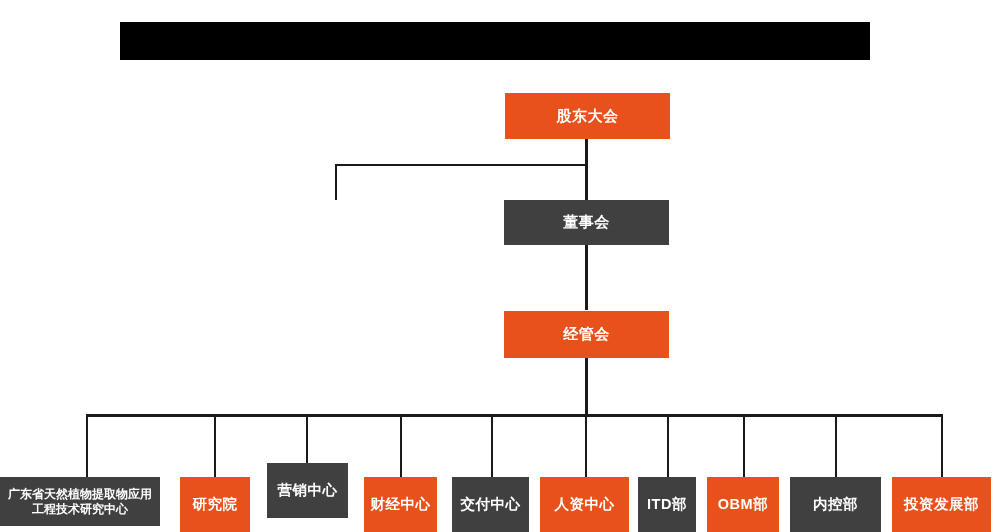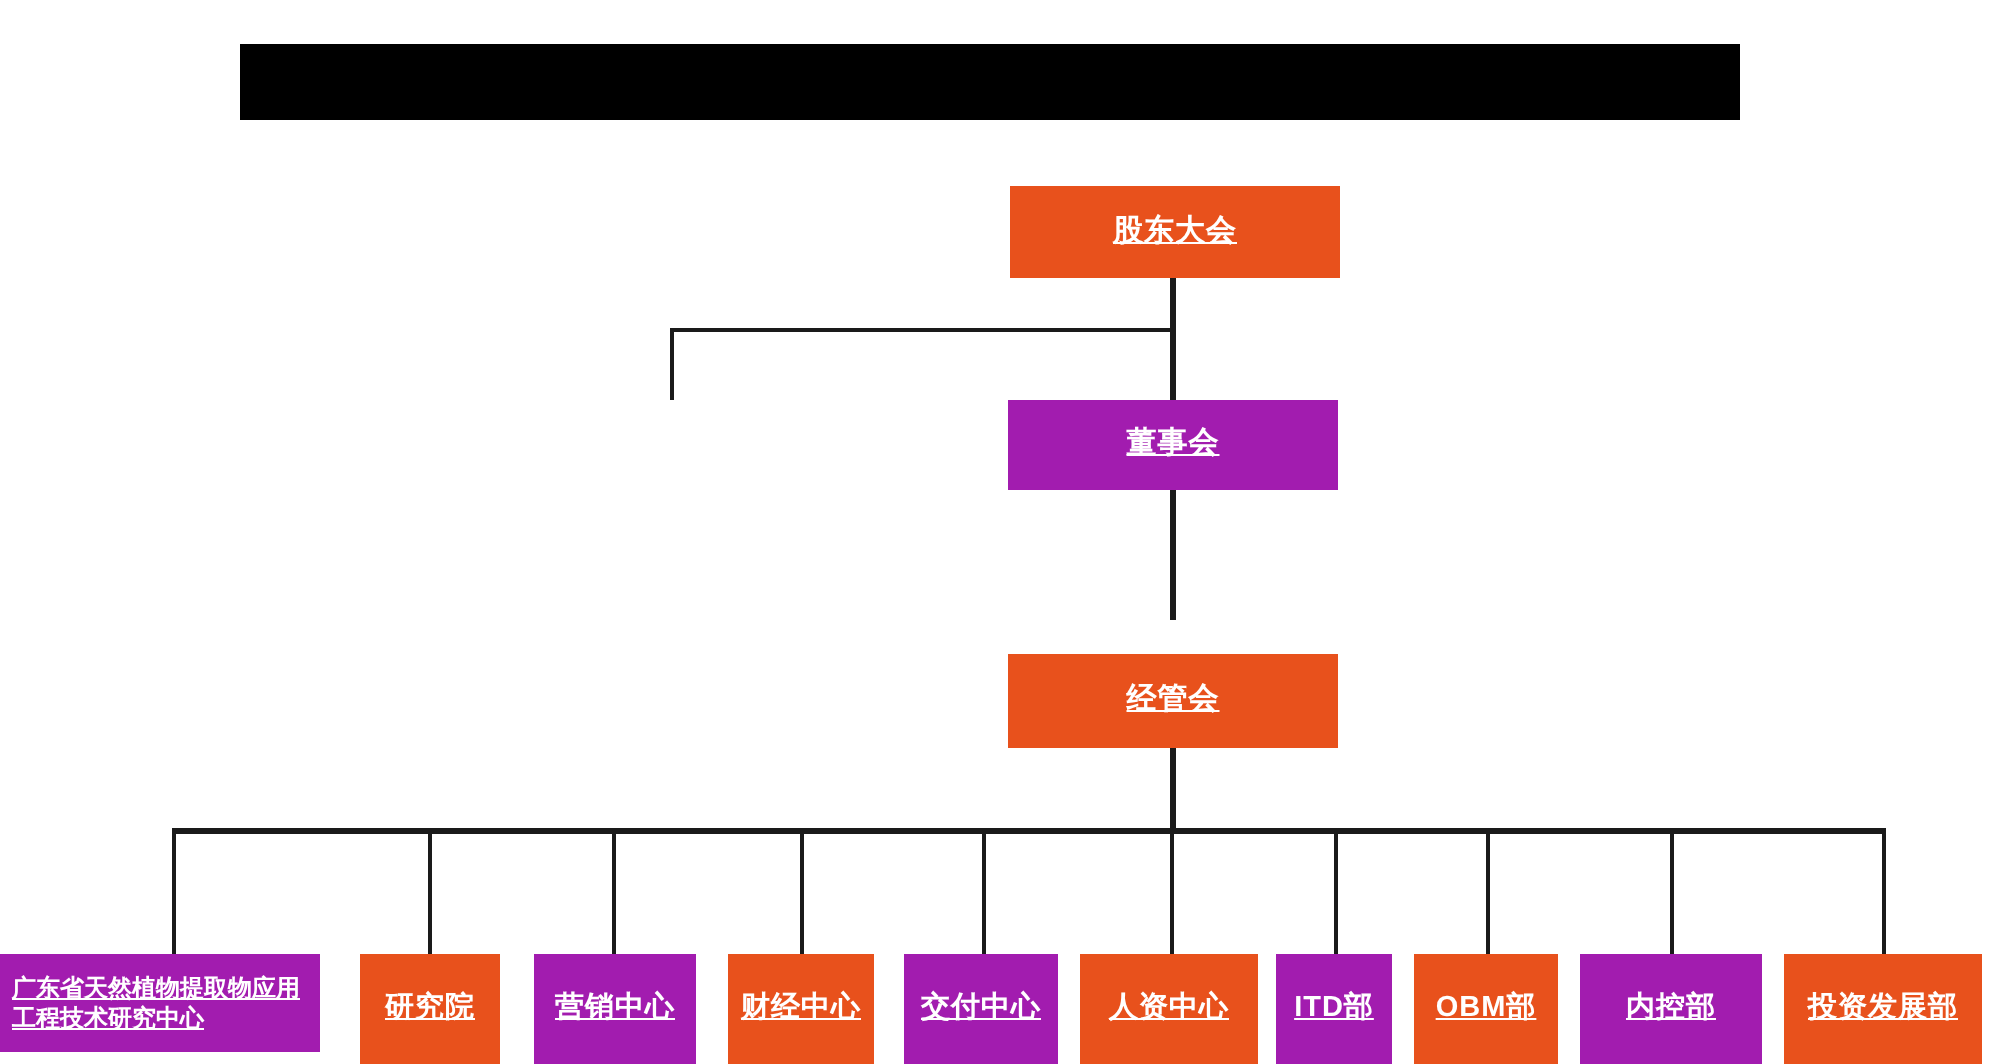--- a/index.html
+++ b/index.html
@@ -36,30 +36,29 @@
   .ln.trunk { width: 3px; }
   .ln.bus { height: 3px; }
 
   
   .node {
     position: absolute;
     box-sizing: border-box;
     display: flex;
     align-items: center;
     justify-content: center;
-    text-align: left;
+    text-align: center;
     color: #ffffff;
     font-weight: bold;
     line-height: 1.25;
     letter-spacing: 0.5px;
     padding: 2px 4px;
-    text-decoration: underline;
   }
   .node.dark  { background: #E8511C; }
-  .node.light { background: #a21caf; }
+  .node.light { background: #404040; }
 
   .node.lvl1 { font-size: 15px; }
   .node.lvl2 { font-size: 15px; }
   .node.lvl3 { font-size: 15px; }
   .node.leaf { font-size: 14.5px; }
   .node.leaf.small { font-size: 12px; letter-spacing: 0px; padding: 2px 6px; }
 </style>
 </head>
 <body>
 
@@ -89,25 +88,25 @@
   <div class="ln v" style="left:585px; top:414px; height:63px;"></div>
   <div class="ln v" style="left:667px; top:414px; height:63px;"></div>
   <div class="ln v" style="left:743px; top:414px; height:63px;"></div>
   <div class="ln v" style="left:835px; top:414px; height:63px;"></div>
   <div class="ln v" style="left:941px; top:414px; height:63px;"></div>
 
   <div class="node lvl1 dark" style="left:505px; top:93px; width:165px; height:46px;">股东大会</div>
 
   <div class="node lvl2 light" style="left:504px; top:200px; width:165px; height:45px;">董事会</div>
 
-  <div class="node lvl3 dark" style="left:504px; top:311px; width:165px; height:47px;margin-top:16px;">经管会</div>
+  <div class="node lvl3 dark" style="left:504px; top:311px; width:165px; height:47px;">经管会</div>
 
   <div class="node leaf small light" style="left:0px;   top:477px; width:160px; height:49px;">广东省天然植物提取物应用工程技术研究中心</div>
   <div class="node leaf dark" style="left:180px; top:477px; width:70px;  height:55px;">研究院</div>
-  <div class="node leaf light" style="left:267px; top:477px; width:81px;  height:55px;">营销中心</div>
+  <div class="node leaf light" style="left:267px; top:463px; width:81px;  height:55px;">营销中心</div>
   <div class="node leaf dark" style="left:364px; top:477px; width:73px;  height:55px;">财经中心</div>
   <div class="node leaf light" style="left:452px; top:477px; width:77px;  height:55px;">交付中心</div>
   <div class="node leaf dark" style="left:540px; top:477px; width:89px;  height:55px;">人资中心</div>
   <div class="node leaf light" style="left:638px; top:477px; width:58px;  height:55px;">ITD部</div>
   <div class="node leaf dark" style="left:707px; top:477px; width:72px;  height:55px;">OBM部</div>
   <div class="node leaf light" style="left:790px; top:477px; width:91px;  height:55px;">内控部</div>
   <div class="node leaf dark" style="left:892px; top:477px; width:99px;  height:55px;">投资发展部</div>
 
 </div>
 

